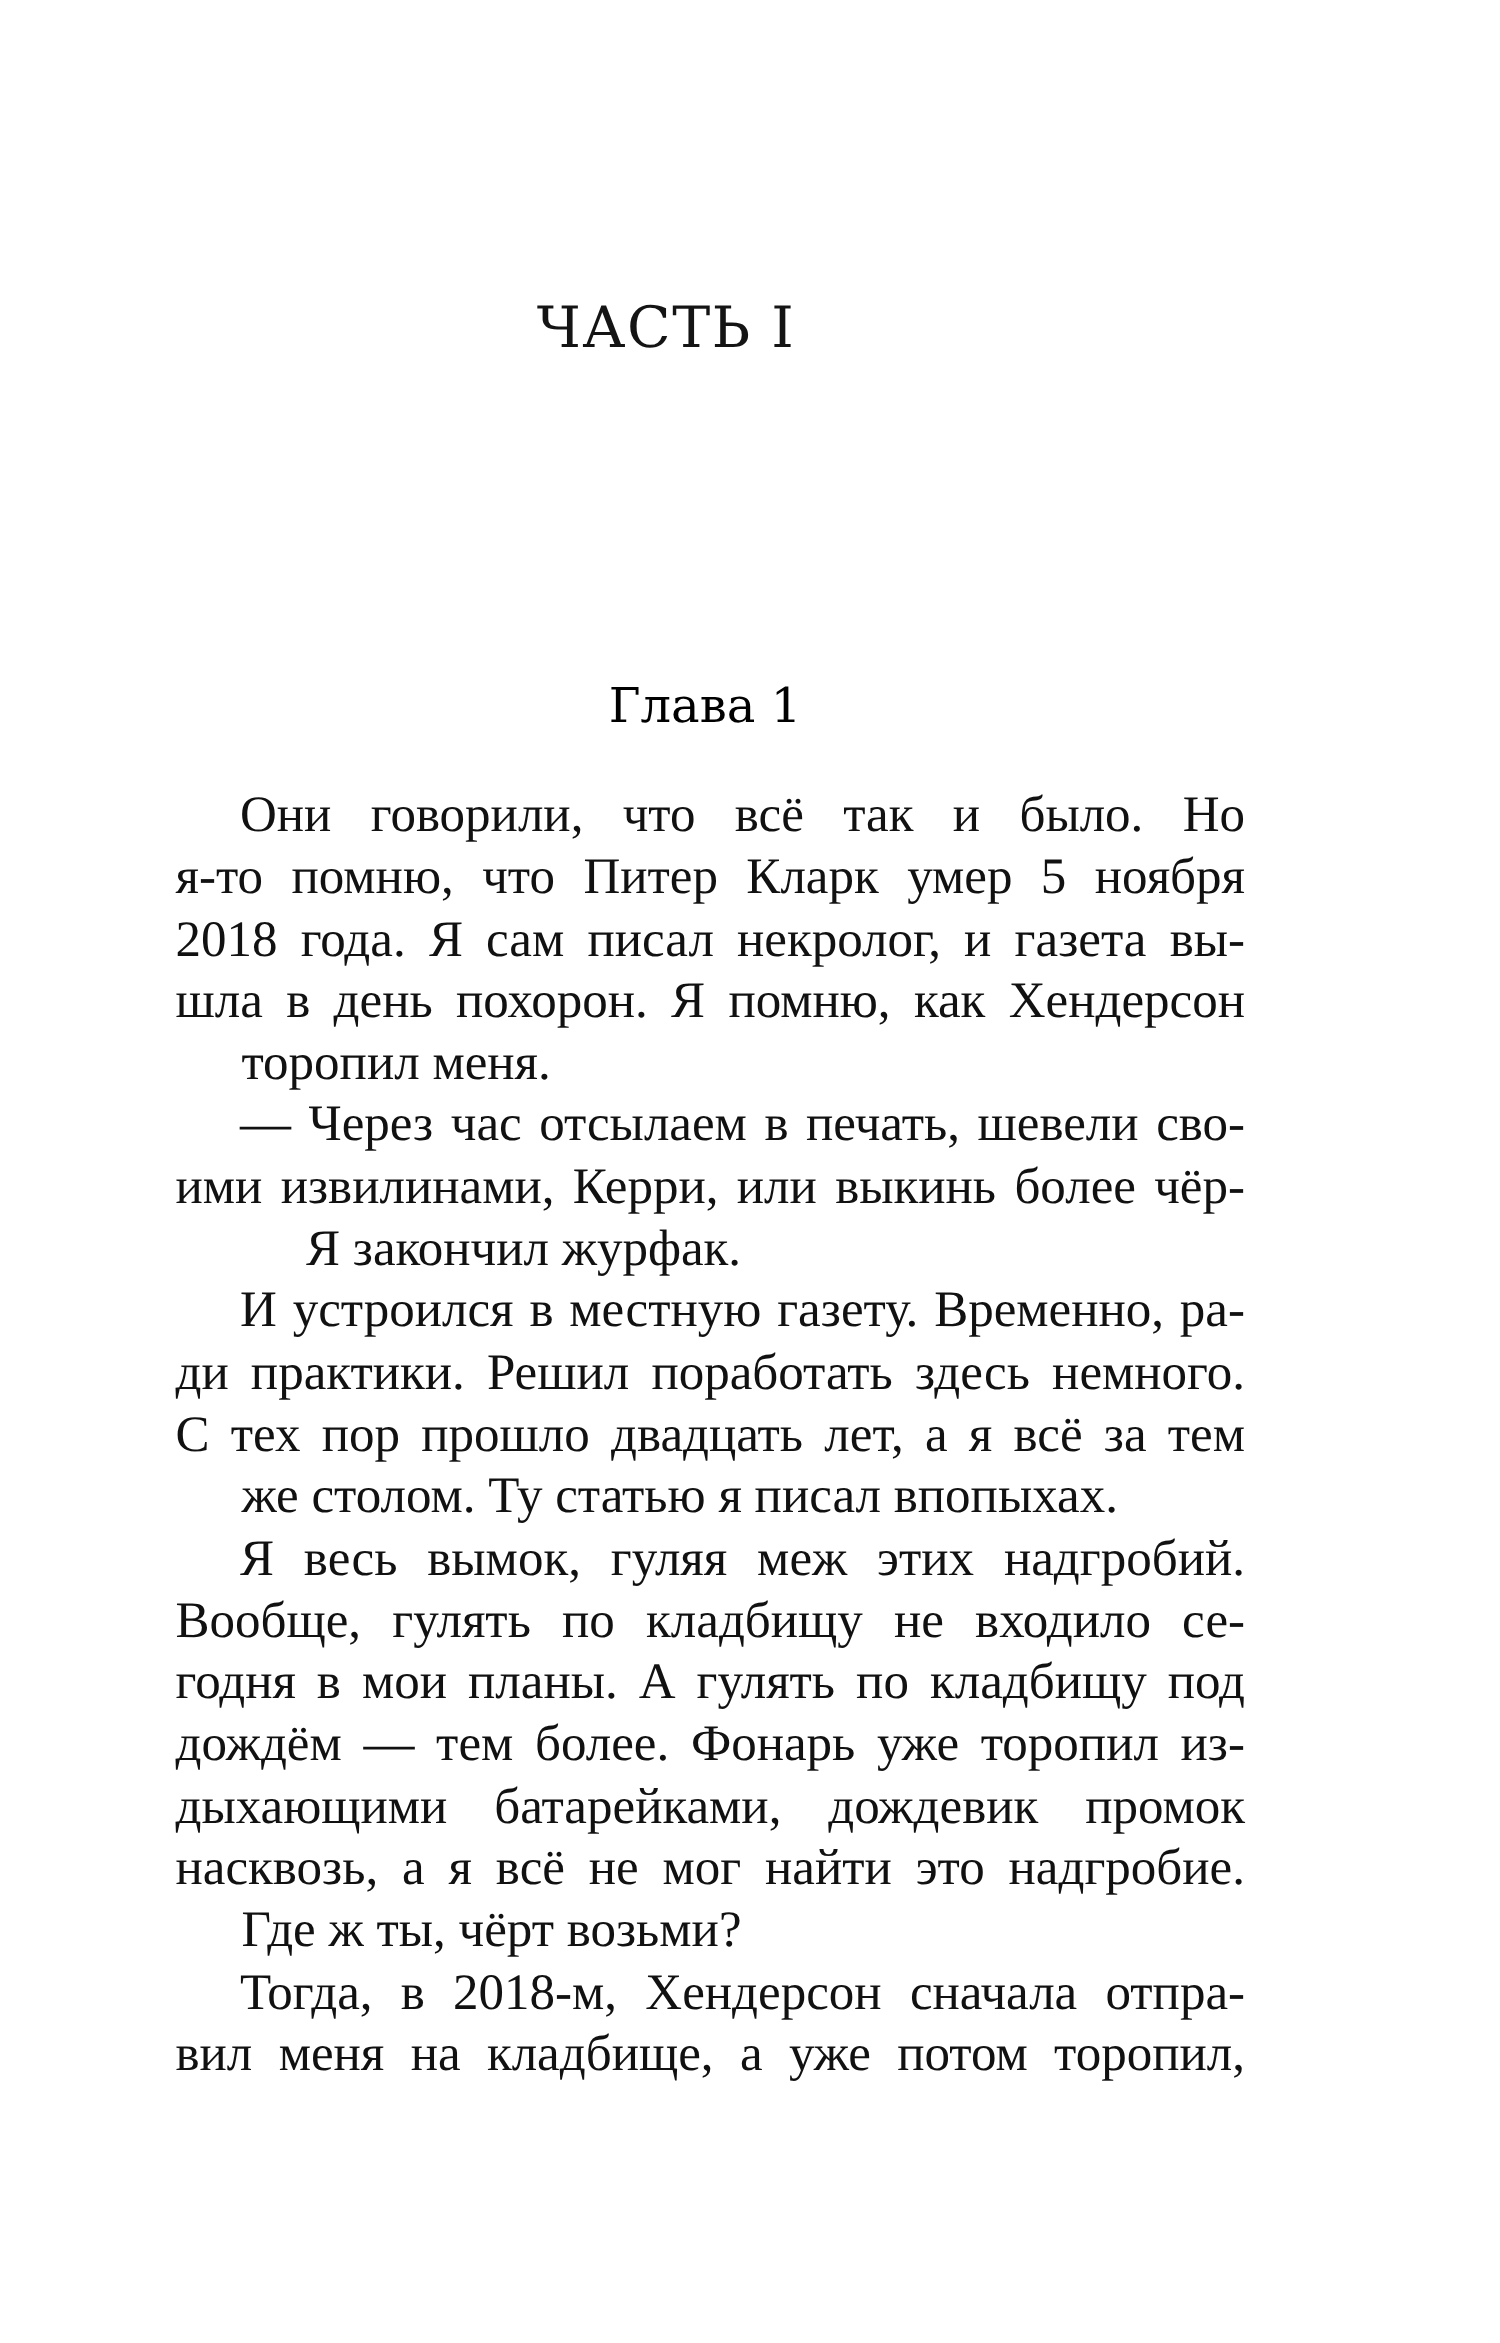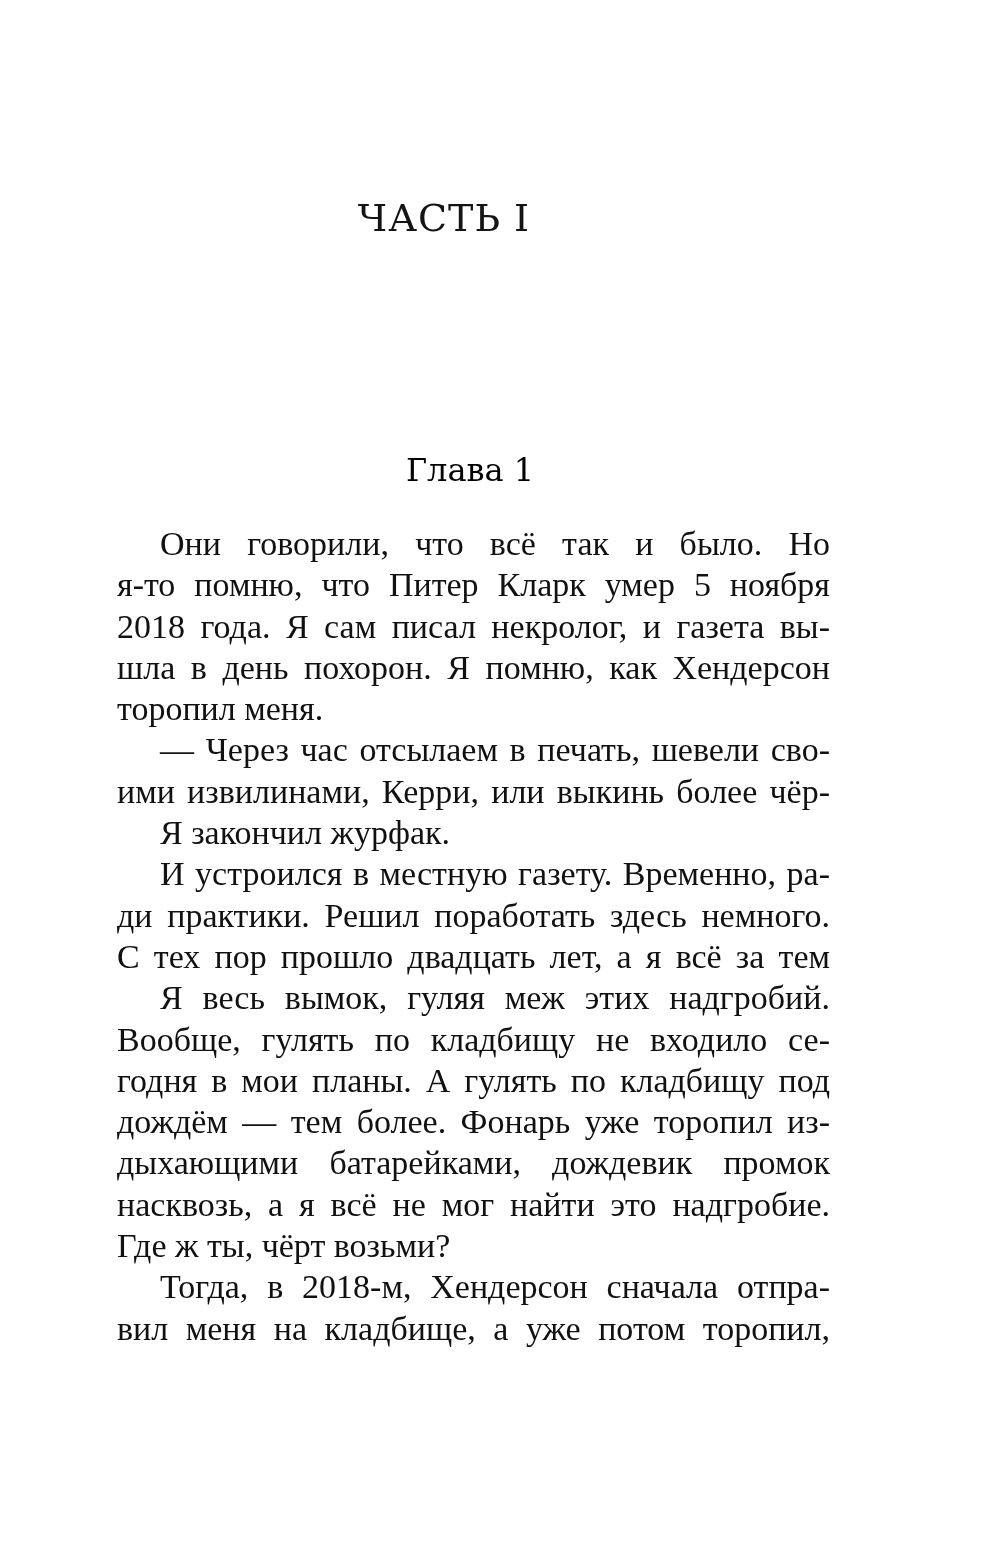--- a/index.html
+++ b/index.html
@@ -18,41 +18,42 @@
   }
   .body-text {
     position: absolute; left: 117px; width: 713px; top: 523px;
     font-family: "Liberation Serif", serif;
     font-size: 34px; line-height: 41.3px; color: #111111;
   }
   .line {
     display: block; height: 41.3px; white-space: nowrap;
     text-align: justify; text-align-last: justify;
   }
-  .line.last { text-align-last: left; }
+  .line.last { text-align-last: left; margin-left: 44px; }
   .line.indent { padding-left: 43px; }
 </style>
 </head>
 <body>
 
 <div>
   <div class="part-title">ЧАСТЬ I</div>
   <div class="chapter-title">Глава 1</div>
   <div class="body-text" id="body-text">
       <span class="line indent">Они говорили, что всё так и было. Но</span>
       <span class="line">я-то помню, что Питер Кларк умер 5 ноября</span>
       <span class="line">2018 года. Я сам писал некролог, и газета вы-</span>
       <span class="line">шла в день похорон. Я помню, как Хендерсон</span>
       <span class="line last">торопил меня.</span>
       <span class="line indent">— Через час отсылаем в печать, шевели сво-</span>
       <span class="line">ими извилинами, Керри, или выкинь более чёр-</span>
       <span class="line indent last">Я закончил журфак.</span>
       <span class="line indent">И устроился в местную газету. Временно, ра-</span>
       <span class="line">ди практики. Решил поработать здесь немного.</span>
       <span class="line">С тех пор прошло двадцать лет, а я всё за тем</span>
+      <span class="line last">же столом. Ту статью я писал впопыхах.</span>
       <span class="line indent">Я весь вымок, гуляя меж этих надгробий.</span>
       <span class="line">Вообще, гулять по кладбищу не входило се-</span>
       <span class="line">годня в мои планы. А гулять по кладбищу под</span>
       <span class="line">дождём — тем более. Фонарь уже торопил из-</span>
       <span class="line">дыхающими батарейками, дождевик промок</span>
       <span class="line">насквозь, а я всё не мог найти это надгробие.</span>
       <span class="line last">Где ж ты, чёрт возьми?</span>
       <span class="line indent">Тогда, в 2018-м, Хендерсон сначала отпра-</span>
       <span class="line">вил меня на кладбище, а уже потом торопил,</span>
     </div>

